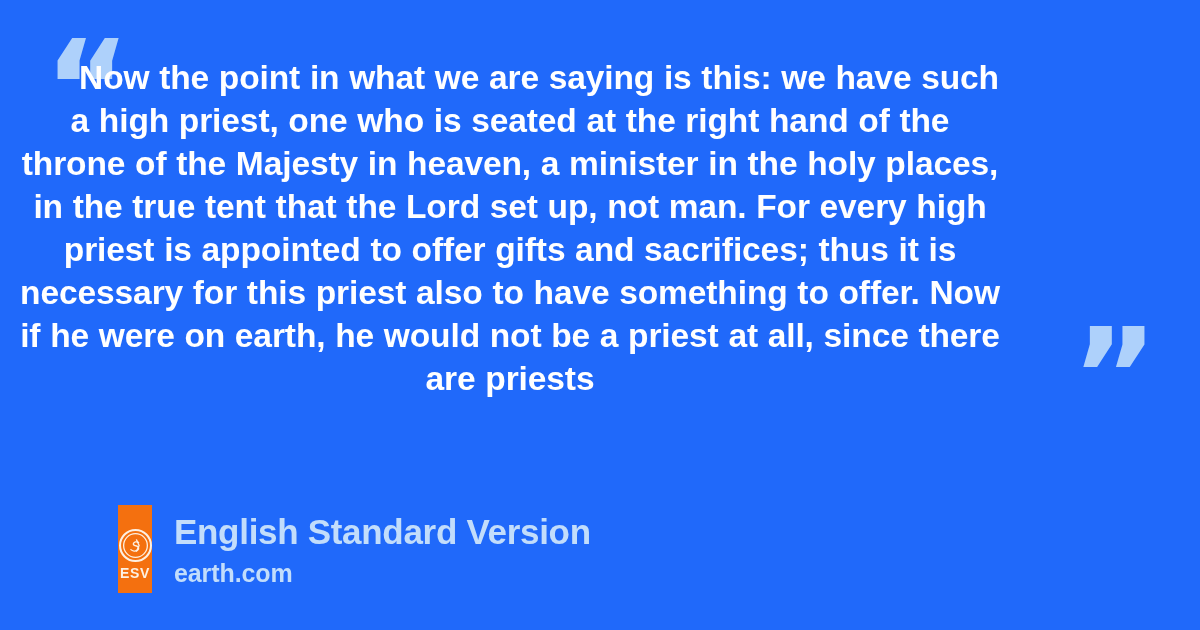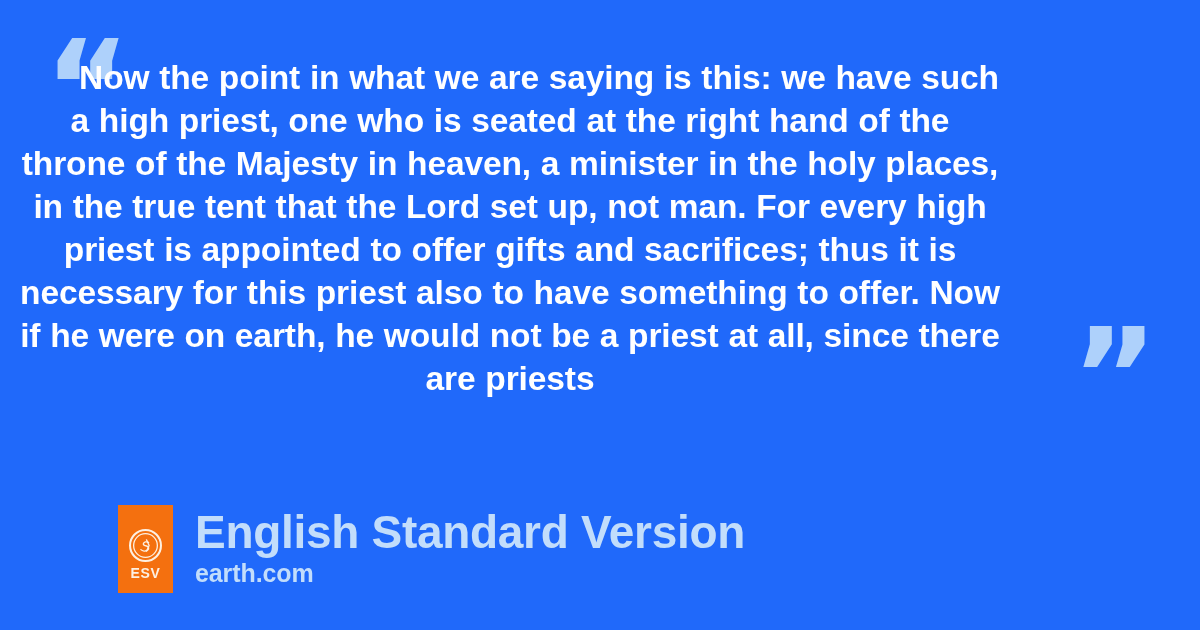--- a/index.html
+++ b/index.html
@@ -71,21 +71,21 @@
   .attribution {
     position: absolute;
     left: 118px;
     top: 505px;
     display: flex;
     align-items: flex-start;
   }
 
   .esv-badge {
     position: relative;
-    width: 55px;
+    width: 34px;
     height: 88px;
     background: #f4700f;
     flex: 0 0 auto;
     display: flex;
     flex-direction: column;
     align-items: center;
     justify-content: flex-start;
     padding-top: 24px;
     box-sizing: border-box;
   }
@@ -109,21 +109,21 @@
 
   .attr-text {
     margin-left: 22px;
     padding-top: 2px;
     display: flex;
     flex-direction: column;
     justify-content: flex-start;
   }
   .version-name {
     color: #c2ddfb;
-    font-size: 46px;
+    font-size: 35px;
     font-weight: 700;
     line-height: 50px;
     letter-spacing: -0.3px;
     white-space: nowrap;
   }
   .site-name {
     color: #c2ddfb;
     font-size: 25px;
     font-weight: 700;
     line-height: 30px;

